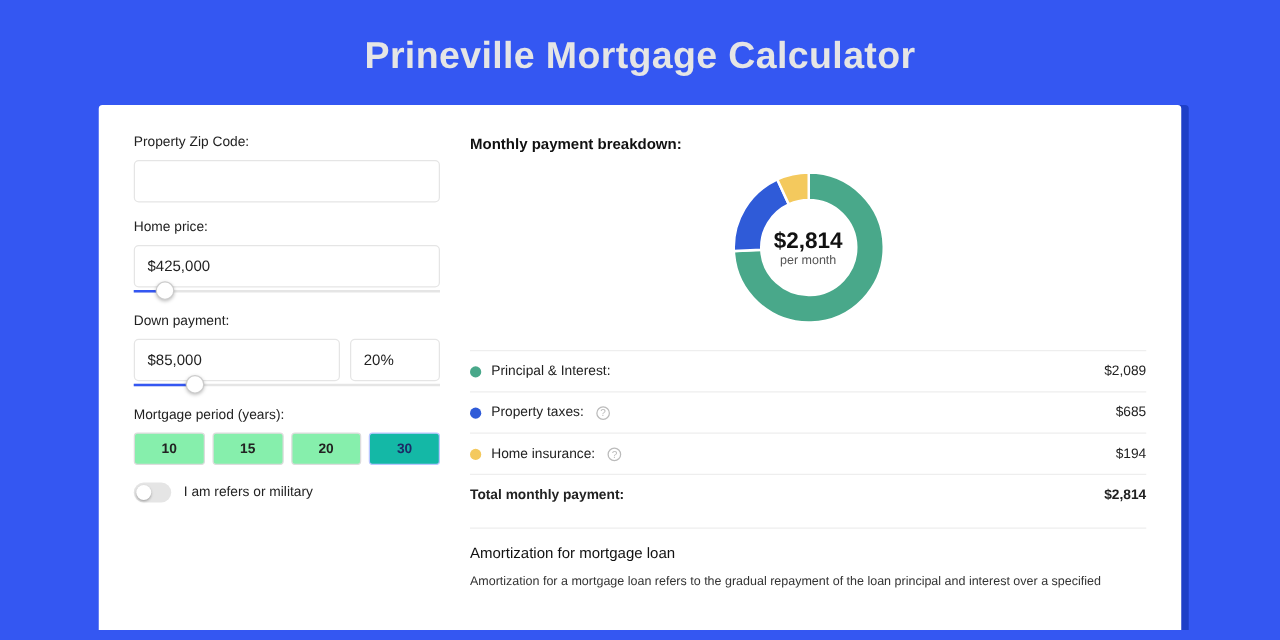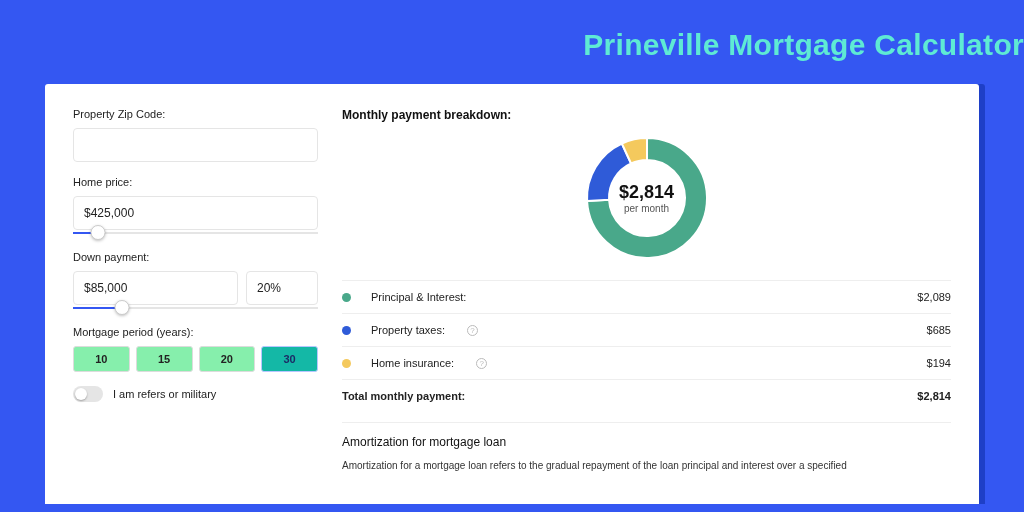--- a/index.html
+++ b/index.html
@@ -1,21 +1,21 @@
 <!DOCTYPE html>
 <html><head>
 <meta charset="utf-8">
 <style>
   * { box-sizing: border-box; margin: 0; padding: 0; }
   html, body { width: 1024px; height: 512px; overflow: hidden; font-family: Arial, Helvetica, sans-serif; }
   body { background: #3457f2; }
-  .page-title { color: #5eead4; text-align: right; font-size: 30px; font-weight: 700; padding: 28px 0 22px 0; letter-spacing: 0.3px; }
+  .page-title { color: #e5e5e5; text-align: center; font-size: 30px; font-weight: 700; padding: 28px 0 22px 0; letter-spacing: 0.3px; }
   .card {
     background: #fff;
-    width: 934px;
+    width: 866px;
     margin: 0 auto;
     border-radius: 3px 3px 0 0;
     padding: 24px 28px 10px 28px;
     height: 420px;
     overflow: hidden;
     box-shadow: 6px 0 0 0 #1e3fc7;
   }
   .cols { display: flex; }
   .left { width: 245px; margin-right: 24px; }
   .right { flex: 1; }
@@ -64,21 +64,21 @@
     align-items: center; justify-content: center;
   }
   .donut-center .big { font-size: 18px; font-weight: 700; color: #111; }
   .donut-center .small { font-size: 10px; color: #555; }
   .legend { border-top: 1px solid #eee; }
   .legend-row {
     display: flex; align-items: center; justify-content: space-between;
     font-size: 11px; color: #222; padding: 10px 0; border-bottom: 1px solid #eee;
   }
   .legend-row.total { font-weight: 700; border-bottom: none; }
-  .legend-left { display: flex; align-items: center; gap: 20px; }
+  .legend-left { display: flex; align-items: center; gap: 8px; }
   .dot { width: 9px; height: 9px; border-radius: 50%; display: inline-block; }
   .info-ic {
     width: 11px; height: 11px; border-radius: 50%; border: 1px solid #bbb;
     display: inline-flex; align-items: center; justify-content: center;
     font-size: 8px; color: #bbb; margin-left: 2px;
   }
   .amort { margin-top: 10px; padding-top: 12px; border-top: 1px solid #eee; }
   .amort-h { font-size: 12px; font-weight: 400; color: #111; margin-bottom: 10px; }
   .amort-p { font-size: 10px; color: #333; line-height: 1.4; }
 </style>

